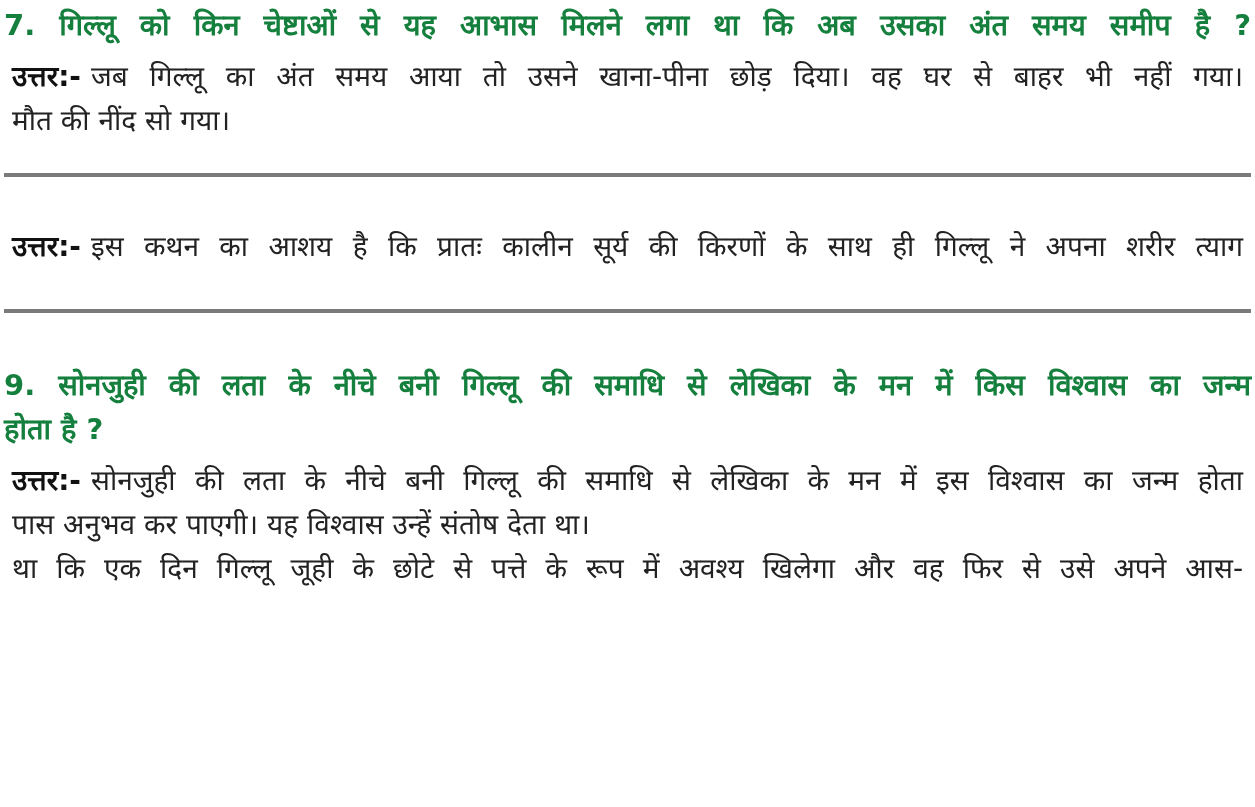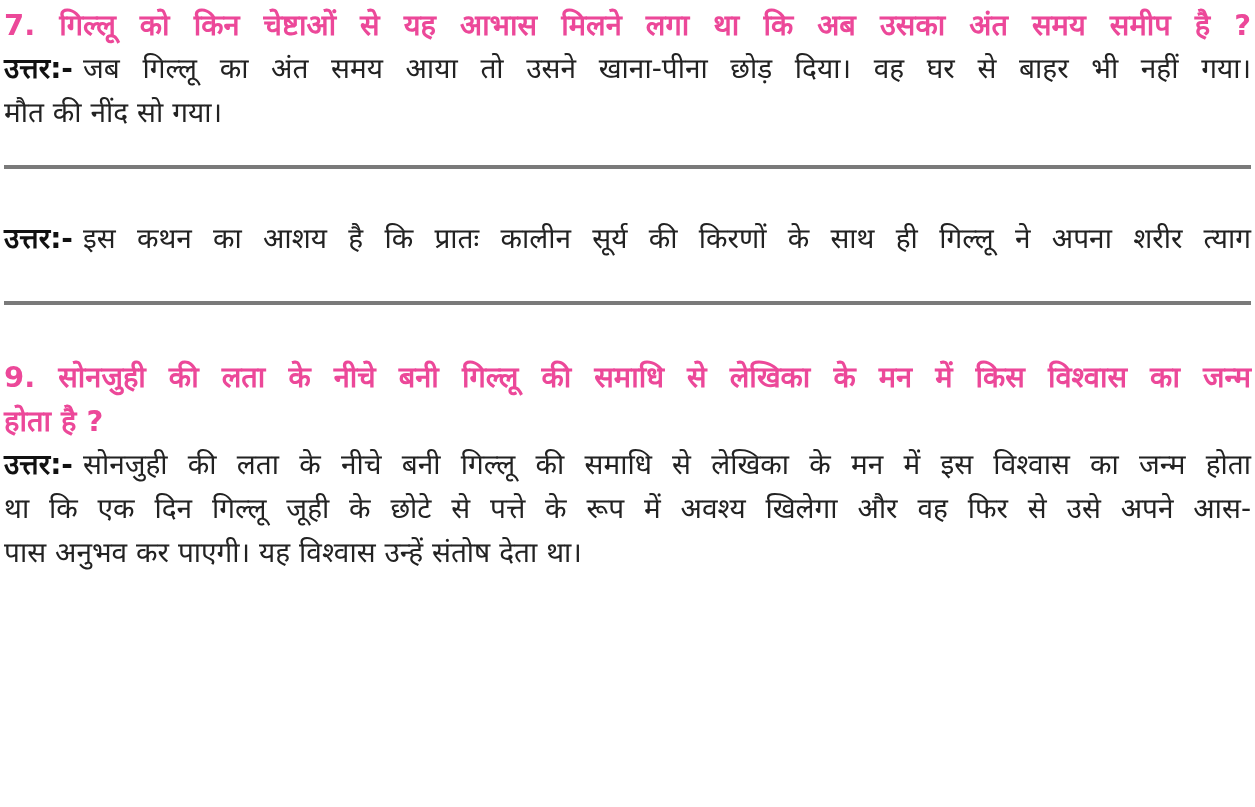--- a/index.html
+++ b/index.html
@@ -7,22 +7,22 @@
     width: 1255px;
     height: 807px;
     box-sizing: border-box;
     background: #ffffff;
     padding: 3px 4px 0 4px;
     overflow: hidden;
     font-family: "DejaVu Sans", "Liberation Sans", sans-serif;
     color: #222222;
   }
   .qa { margin: 0; }
-  .q { margin: 0; padding: 0; font-weight: 700; color: #ec4899; }
-  .a { margin: 0; }
+  .q { margin: 0; padding: 0; font-weight: 700; color: #15803d; }
+  .a { margin: 8px; }
   .line {
     font-size: 28px;
     line-height: 44px;
     letter-spacing: 0;
   }
   .q .line { font-size: 29px; }
   .line.full {
     text-align: justify;
     text-align-last: justify;
   }
@@ -72,16 +72,16 @@
 
 <section class="qa">
   <h2 class="q">
     <div class="line full">9. सोनजुही की लता के नीचे बनी गिल्लू की समाधि से लेखिका के मन में किस विश्वास का जन्म</div>
     <div class="line end">होता है ?</div>
   </h2>
   <div class="a">
     <div class="line full">
       <span class="alabel">उत्तर:-</span><span>सोनजुही की लता के नीचे बनी गिल्लू की समाधि से लेखिका के मन में इस विश्वास का जन्म होता</span>
     </div>
+    <div class="line end">पास अनुभव कर पाएगी। यह विश्वास उन्हें संतोष देता था।</div>
     <div class="line full">था कि एक दिन गिल्लू जूही के छोटे से पत्ते के रूप में अवश्य खिलेगा और वह फिर से उसे अपने आस-</div>
-    <div class="line end">पास अनुभव कर पाएगी। यह विश्वास उन्हें संतोष देता था।</div>
   </div>
 </section>
 
 </body></html>

